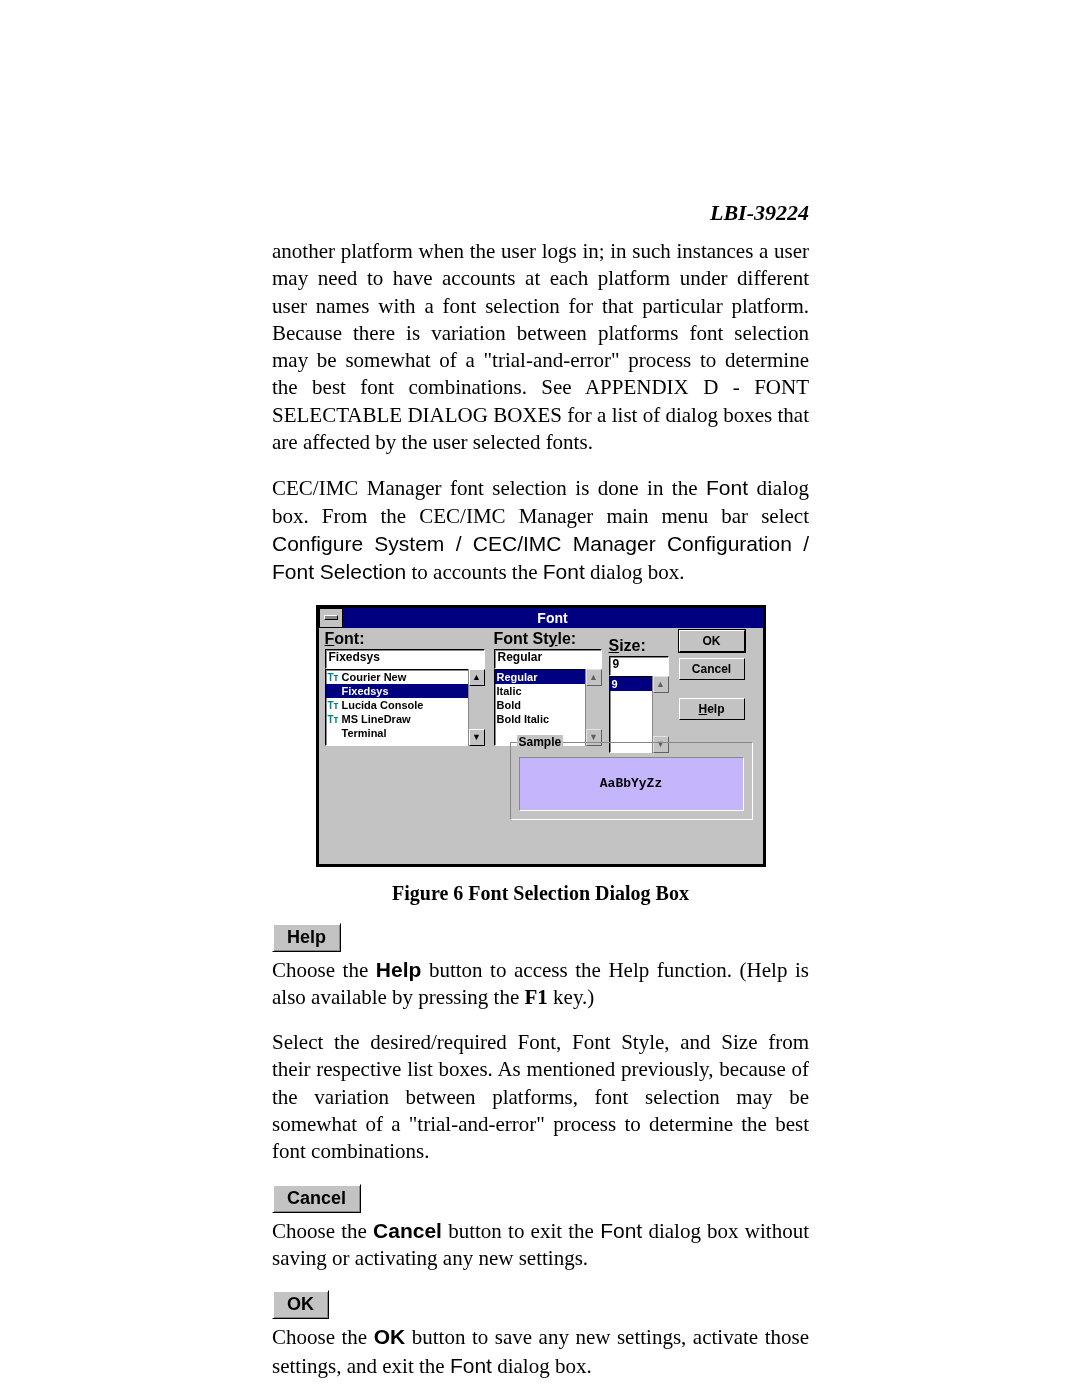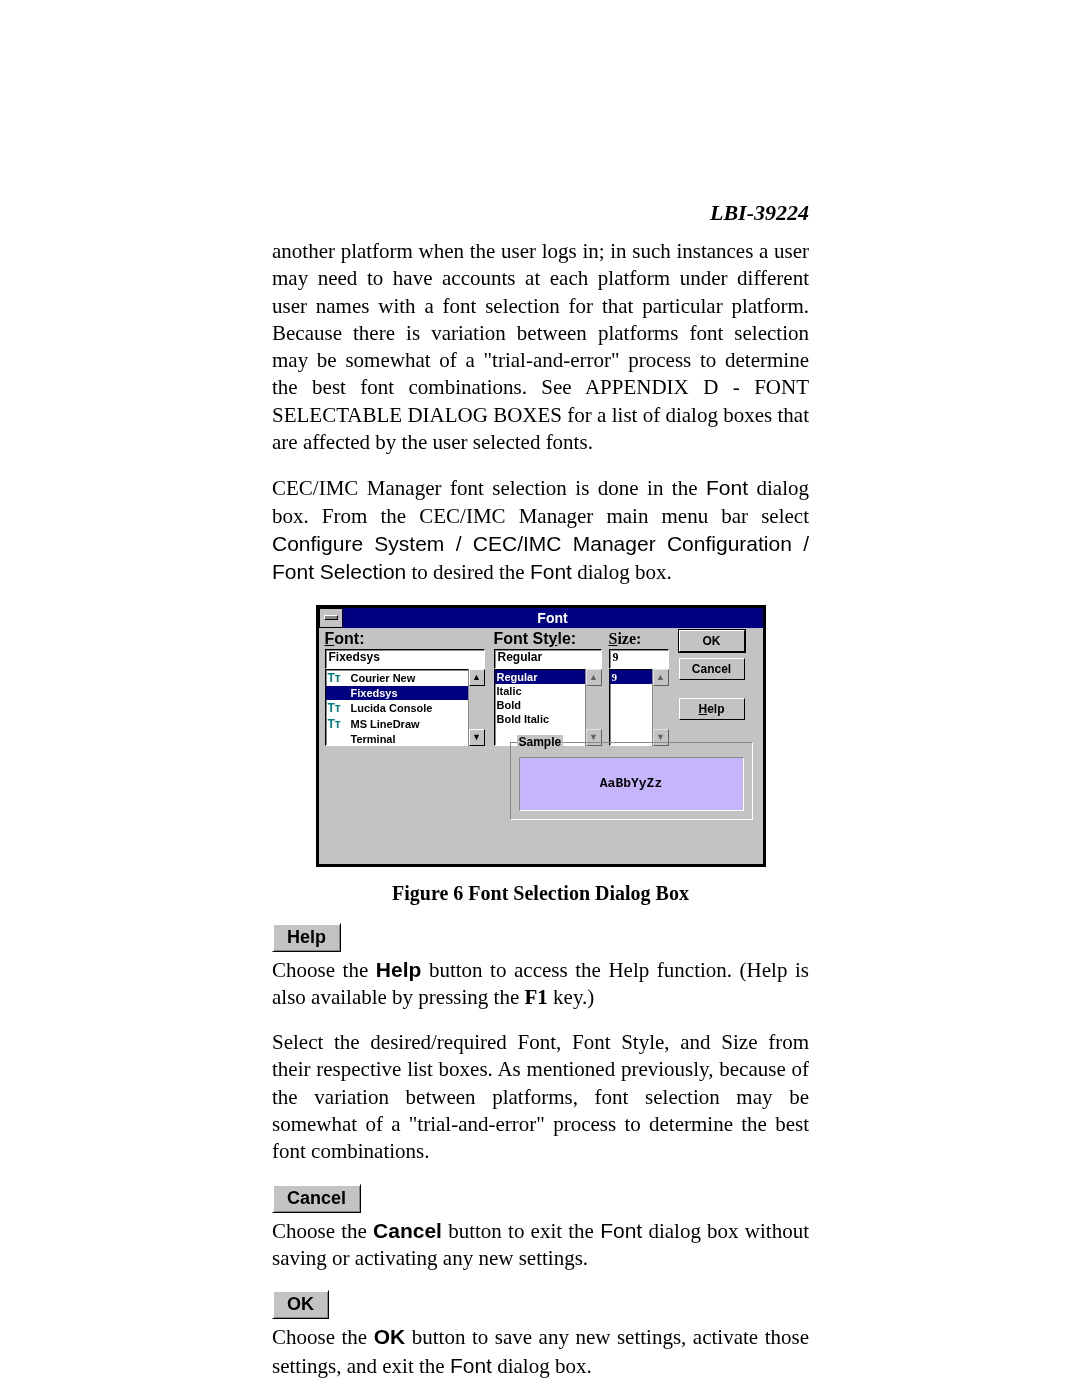--- a/index.html
+++ b/index.html
@@ -18,46 +18,46 @@
   .sysbox{width:22px;height:18px;background:#c3c3c3;border:1px solid #000;display:flex;align-items:center;justify-content:center;margin:0;}
   .sysbox span{display:block;width:12px;height:3px;background:#888;border:1px solid #000;border-top-color:#fff;border-left-color:#fff;}
   .ttl{flex:1;text-align:center;font-family:"Arial",sans-serif;font-weight:bold;font-size:14px;}
   .dlgbody{padding:4px 6px 12px 6px;position:relative;height:220px;}
   .lbl{font-size:16px;font-weight:bold;margin-bottom:1px;}
   .und{text-decoration:underline;}
   .inp{background:#fff;border:1px solid #000;border-right-color:#fff;border-bottom-color:#fff;box-shadow:inset 1px 1px 0 #888;height:18px;padding:0 3px;font-size:12px;font-weight:bold;overflow:hidden;}
   .listbox{background:#fff;border:1px solid #000;border-right-color:#fff;border-bottom-color:#fff;box-shadow:inset 1px 1px 0 #888;font-size:11px;font-weight:bold;overflow:hidden;}
   .listrow{padding:1px 2px;white-space:nowrap;}
   .listrow.sel{background:#000080;color:#fff;}
-  .tt{color:#008080;font-size:12px;display:inline-block;width:23px;}
+  .tt{color:#008080;font-size:10px;display:inline-block;width:14px;}
   .scroll{position:absolute;right:0;top:0;bottom:0;width:16px;background:#c3c3c3;border-left:1px solid #888;}
   .sbtn{height:15px;background:#c3c3c3;border:1px solid #000;border-top-color:#fff;border-left-color:#fff;display:flex;align-items:center;justify-content:center;font-size:9px;}
   .winbtn{background:#c3c3c3;border:1px solid #000;border-top-color:#fff;border-left-color:#fff;height:20px;font-family:Arial;font-size:12px;font-weight:bold;width:64px;display:flex;align-items:center;justify-content:center;}
   .winbtn.def{box-shadow:0 0 0 1px #000;}
   .col{position:absolute;}
   .c-font{left:6px;top:2px;width:160px;}
   .c-style{left:175px;top:2px;width:108px;}
-  .c-size{left:290px;top:2px;width:60px;font-family:Liberation Serif, serif;}
+  .c-size{left:290px;top:9px;width:60px;}
   .c-btns{left:360px;top:2px;width:70px;}
   .sample-grp{position:absolute;left:175px;top:108px;right:10px;padding-left:16px;}
   .grpbox{border:1px solid #888;border-right-color:#fff;border-bottom-color:#fff;padding:14px 8px 8px 8px;margin-top:6px;position:relative;}
   .grplab{position:absolute;top:-8px;left:6px;background:#c3c3c3;padding:0 2px;font-size:12px;font-weight:bold;}
   .sampbox{background:#c4b5fd;border:1px solid #888;border-right-color:#fff;border-bottom-color:#fff;height:52px;display:flex;align-items:center;justify-content:center;font-family:"Courier New",monospace;font-size:13px;font-weight:bold;}
   .listwrap{position:relative;}
 </style>
 </head>
 <body>
 
 <div class="page">
   <div class="hdr">LBI-39224</div>
 
   <div class="para">another platform when the user logs in; in such instances a user may need to have accounts at each platform under different user names with a font selection for that particular platform.  Because there is variation between platforms font selection may be somewhat of a "trial-and-error" process to determine the best font combinations.    See APPENDIX D - FONT SELECTABLE DIALOG BOXES for a list of dialog boxes that are affected by the user selected fonts.</div>
 
   <div class="para">
-    <span>CEC/IMC Manager font selection is done in the </span><span class="sans">Font</span><span> dialog box.  From the CEC/IMC Manager main menu bar select </span><span class="sans">Configure System / CEC/IMC Manager Configuration / Font Selection</span><span> to desired the </span><span class="sans">Font</span><span> dialog box.</span>
+    <span>CEC/IMC Manager font selection is done in the </span><span class="sans">Font</span><span> dialog box.  From the CEC/IMC Manager main menu bar select </span><span class="sans">Configure System / CEC/IMC Manager Configuration / Font Selection</span><span> to accounts the </span><span class="sans">Font</span><span> dialog box.</span>
   </div>
 
   
   <div class="dlgwrap">
     <div class="dlgframe">
       <div class="titlebar">
         <div class="sysbox">
             <span></span>
           </div>
         <div class="ttl">Font</div>

